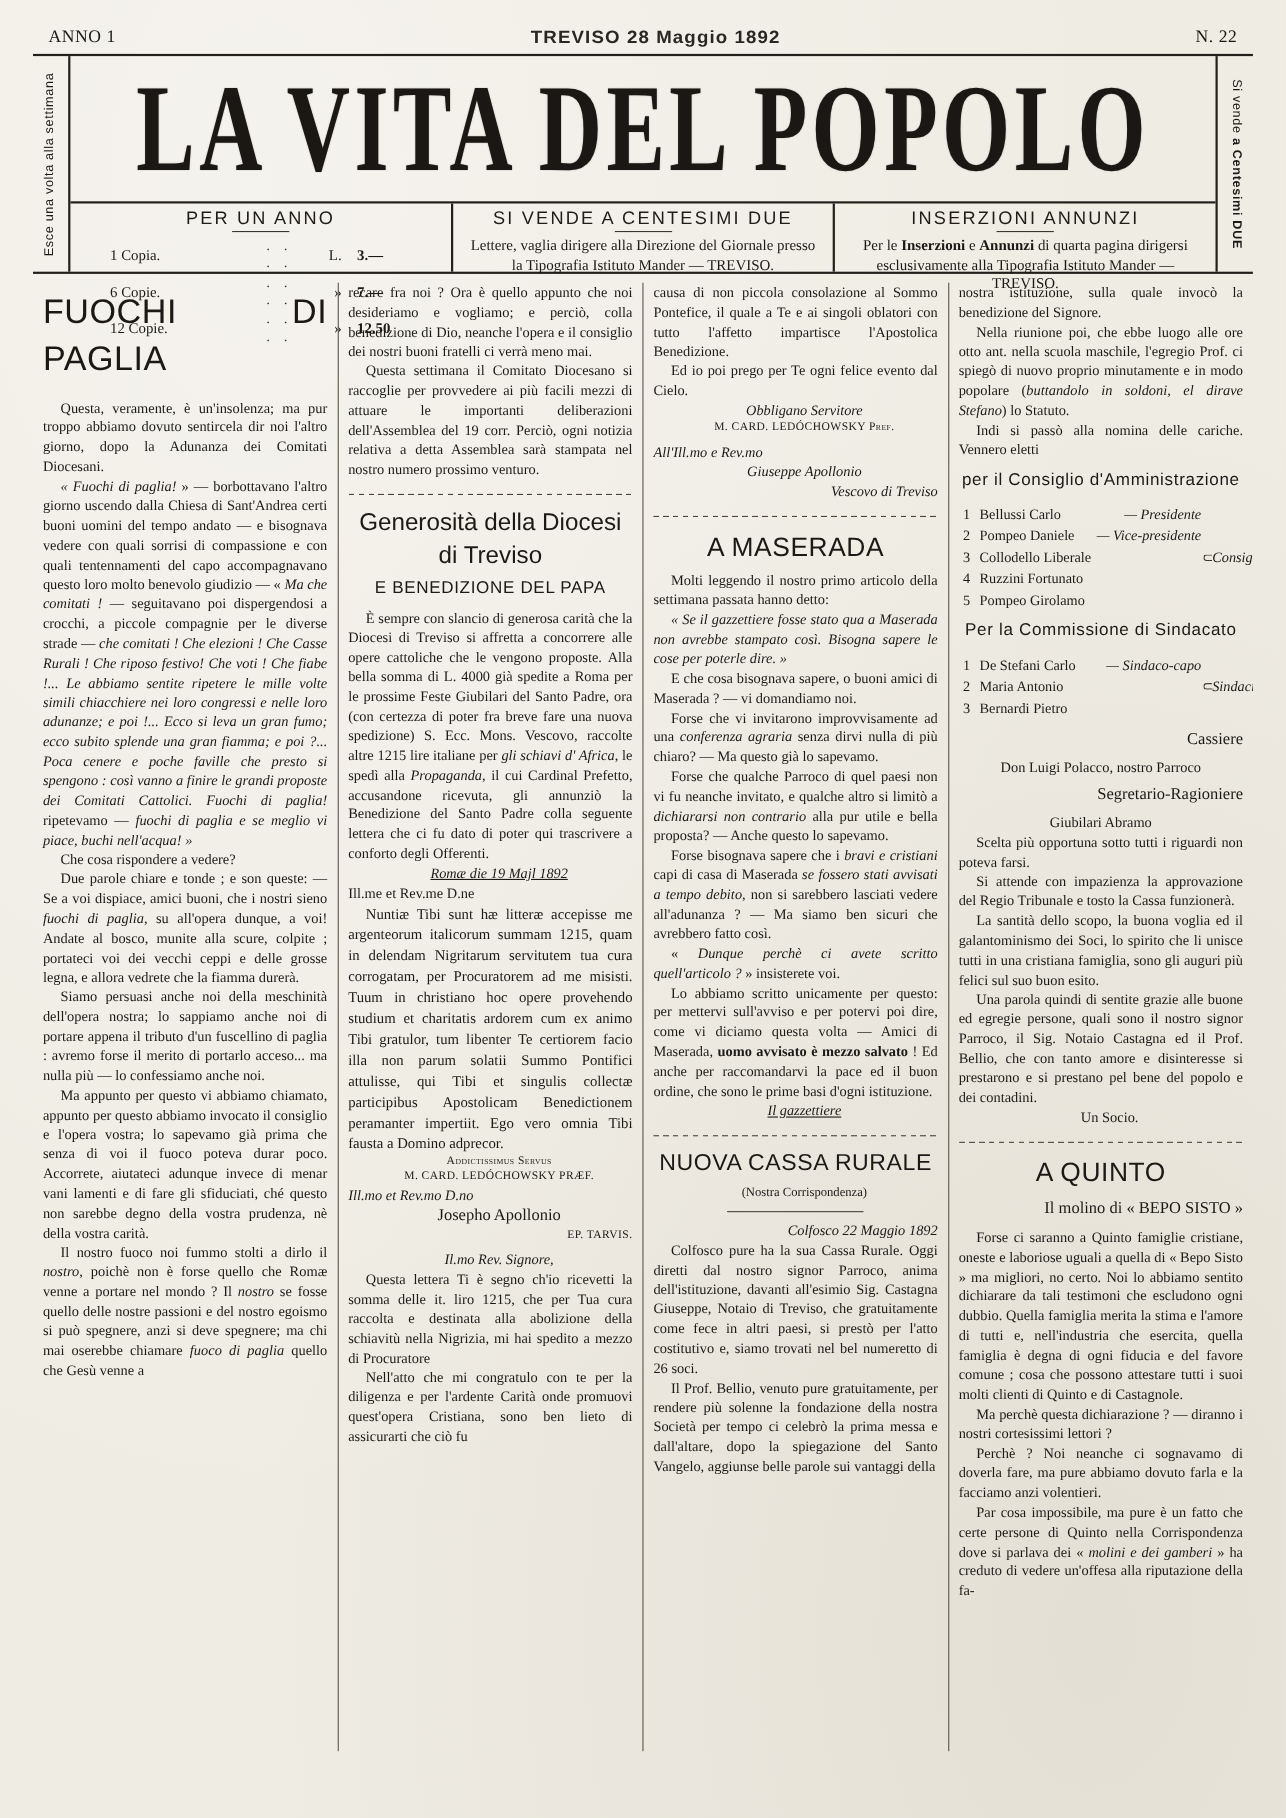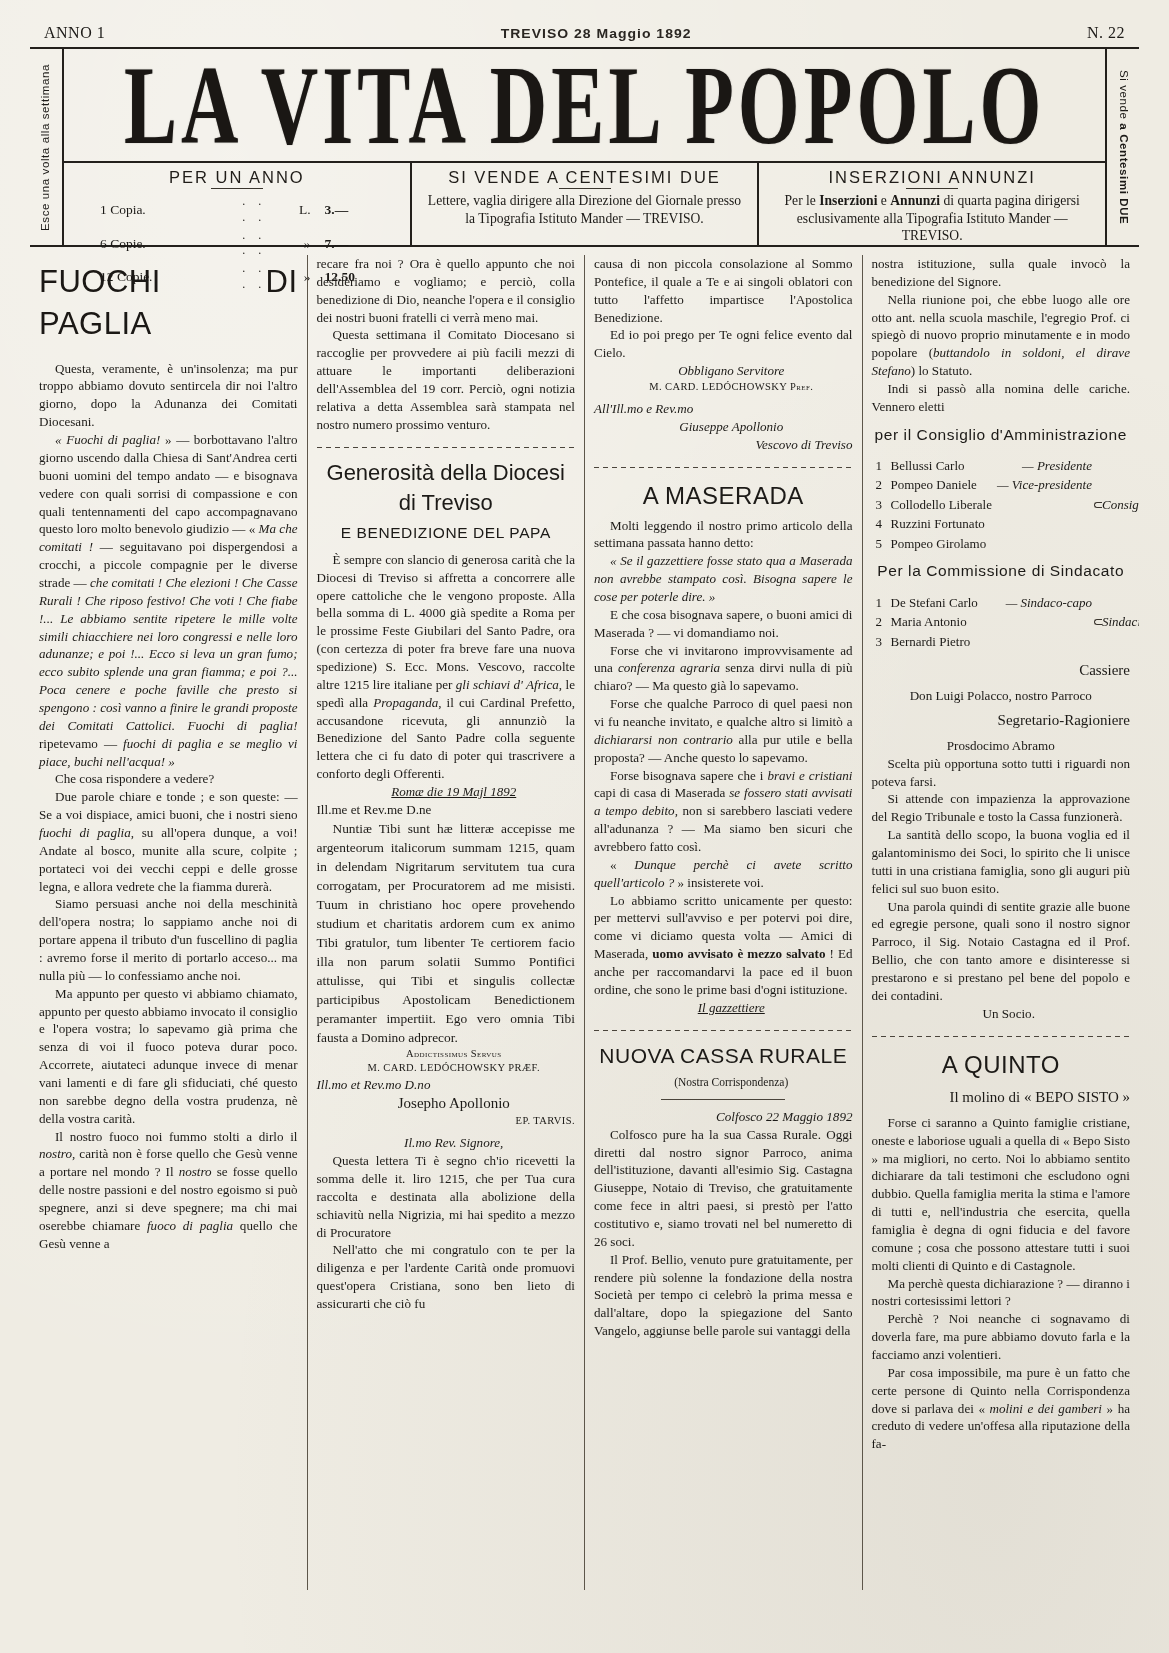--- a/index.html
+++ b/index.html
@@ -23,21 +23,21 @@
 
   
   .topline {
     display:flex; align-items:center; justify-content:space-between;
     font-size:15px; letter-spacing:.5px;
     padding:0 14px 2px 14px;
   }
   .topline .anno { font-size:16px; }
   .topline .date {
     font-family:"Liberation Sans", sans-serif;
-    font-weight:bold; font-size:14px; letter-spacing:1px;
+    font-weight:bold; font-size:17px; letter-spacing:1px;
     color:#2a2622;
     transform:scaleY(.95);
     filter:blur(.15px);
   }
   .topline .num { font-size:16px; }
 
   .masthead-wrap {
     display:flex; align-items:stretch;
     border-top:2px solid #23201c;
     border-bottom:2px solid #23201c;
@@ -67,21 +67,21 @@
   .title h1 {
     margin:0;
     font-family:"Liberation Serif", serif;
     font-weight:bold;
     font-size:78px;
     letter-spacing:4px;
     transform:scaleY(1.45) scaleX(1.02);
     color:#1a1714;
     text-shadow:0 0 1px rgba(0,0,0,.35);
   }
-  .subbar { display:flex; height:82px; }
+  .subbar { display:flex; height:62px; }
   .subcol { flex:1; padding:5px 8px 4px 8px; }
   .subcol + .subcol { border-left:2px solid #23201c; }
   .subcol h3 {
     margin:0 0 1px 0;
     text-align:center;
     font-family:"Liberation Sans", sans-serif;
     font-weight:normal;
     font-size:16.5px;
     letter-spacing:2px;
     color:#201d19;
@@ -266,21 +266,21 @@
   <div class="columns">
 
     <div class="col">
       <h2 class="head-main">FUOCHI DI PAGLIA</h2>
       <p>Questa, veramente, è un'insolenza; ma pur troppo abbiamo dovuto sentircela dir noi l'altro giorno, dopo la Adunanza dei Comitati Diocesani.</p>
       <p><i>« Fuochi di paglia! </i><span>» — borbottavano l'altro giorno uscendo dalla Chiesa di Sant'Andrea certi buoni uomini del tempo andato — e bisognava vedere con quali sorrisi di compassione e con quali tentennamenti del capo accompagnavano questo loro molto benevolo giudizio — « </span><i>Ma che comitati !</i><span> — seguitavano poi dispergendosi a crocchi, a piccole compagnie per le diverse strade — </span><i>che comitati ! Che elezioni ! Che Casse Rurali ! Che riposo festivo! Che voti ! Che fiabe !... Le abbiamo sentite ripetere le mille volte simili chiacchiere nei loro congressi e nelle loro adunanze; e poi !... Ecco si leva un gran fumo; ecco subito splende una gran fiamma; e poi ?... Poca cenere e poche faville che presto si spengono : così vanno a finire le grandi proposte dei Comitati Cattolici. Fuochi di paglia! </i><span>ripetevamo — </span><i>fuochi di paglia e se meglio vi piace, buchi nell'acqua! »</i></p>
       <p>Che cosa rispondere a vedere?</p>
       <p><span>Due parole chiare e tonde ; e son queste: — Se a voi dispiace, amici buoni, che i nostri sieno </span><i>fuochi di paglia</i><span>, su all'opera dunque, a voi! Andate al bosco, munite alla scure, colpite ; portateci voi dei vecchi ceppi e delle grosse legna, e allora vedrete che la fiamma durerà.</span></p>
       <p>Siamo persuasi anche noi della meschinità dell'opera nostra; lo sappiamo anche noi di portare appena il tributo d'un fuscellino di paglia : avremo forse il merito di portarlo acceso... ma nulla più — lo confessiamo anche noi.</p>
       <p>Ma appunto per questo vi abbiamo chiamato, appunto per questo abbiamo invocato il consiglio e l'opera vostra; lo sapevamo già prima che senza di voi il fuoco poteva durar poco. Accorrete, aiutateci adunque invece di menar vani lamenti e di fare gli sfiduciati, ché questo non sarebbe degno della vostra prudenza, nè della vostra carità.</p>
-      <p><span>Il nostro fuoco noi fummo stolti a dirlo il </span><i>nostro</i><span>, carità non è forse quello che Gesù venne a portare nel mondo ? Il </span><i>nostro</i><span> se fosse quello delle nostre passioni e del nostro egoismo si può spegnere, anzi si deve spegnere; ma chi mai oserebbe chiamare </span><i>fuoco di paglia</i><span> quello che Gesù venne a</span></p>
+      <p><span>Il nostro fuoco noi fummo stolti a dirlo il </span><i>nostro</i><span>, poichè non è forse quello che Romæ venne a portare nel mondo ? Il </span><i>nostro</i><span> se fosse quello delle nostre passioni e del nostro egoismo si può spegnere, anzi si deve spegnere; ma chi mai oserebbe chiamare </span><i>fuoco di paglia</i><span> quello che Gesù venne a</span></p>
     </div>
 
     <div class="col">
       <p class="noind">recare fra noi ? Ora è quello appunto che noi desideriamo e vogliamo; e perciò, colla benedizione di Dio, neanche l'opera e il consiglio dei nostri buoni fratelli ci verrà meno mai.</p>
       <p>Questa settimana il Comitato Diocesano si raccoglie per provvedere ai più facili mezzi di attuare le importanti deliberazioni dell'Assemblea del 19 corr. Perciò, ogni notizia relativa a detta Assemblea sarà stampata nel nostro numero prossimo venturo.</p>
 
       <div class="sep-wave"></div>
       <h2 class="hdr-gen">Generosità della Diocesi di Treviso</h2>
       <h3 class="head-sub">E BENEDIZIONE DEL PAPA</h3>
 
@@ -381,21 +381,21 @@
               <span class="n">3</span>
               <span class="nm">Bernardi Pietro</span>
             </li>
         </ul>
         <div class="brace">Sindaci</div>
       </div>
 
       <h3 class="head-sub2">Cassiere</h3>
       <p class="center noind">Don Luigi Polacco, nostro Parroco</p>
       <h3 class="head-sub2">Segretario-Ragioniere</h3>
-      <p class="center noind">Prosdocimo Abramo</p>
+      <p class="center noind">Giubilari Abramo</p>
 
       <p>Scelta più opportuna sotto tutti i riguardi non poteva farsi.</p>
       <p>Si attende con impazienza la approvazione del Regio Tribunale e tosto la Cassa funzionerà.</p>
       <p>La santità dello scopo, la buona voglia ed il galantominismo dei Soci, lo spirito che li unisce tutti in una cristiana famiglia, sono gli auguri più felici sul suo buon esito.</p>
       <p>Una parola quindi di sentite grazie alle buone ed egregie persone, quali sono il nostro signor Parroco, il Sig. Notaio Castagna ed il Prof. Bellio, che con tanto amore e disinteresse si prestarono e si prestano pel bene del popolo e dei contadini.</p>
       <p class="center">Un Socio.</p>
 
       <div class="sep-wave"></div>
       <h2 class="head-sec big">A QUINTO</h2>
       <h3 class="head-sub2">Il molino di « BEPO SISTO »</h3>

